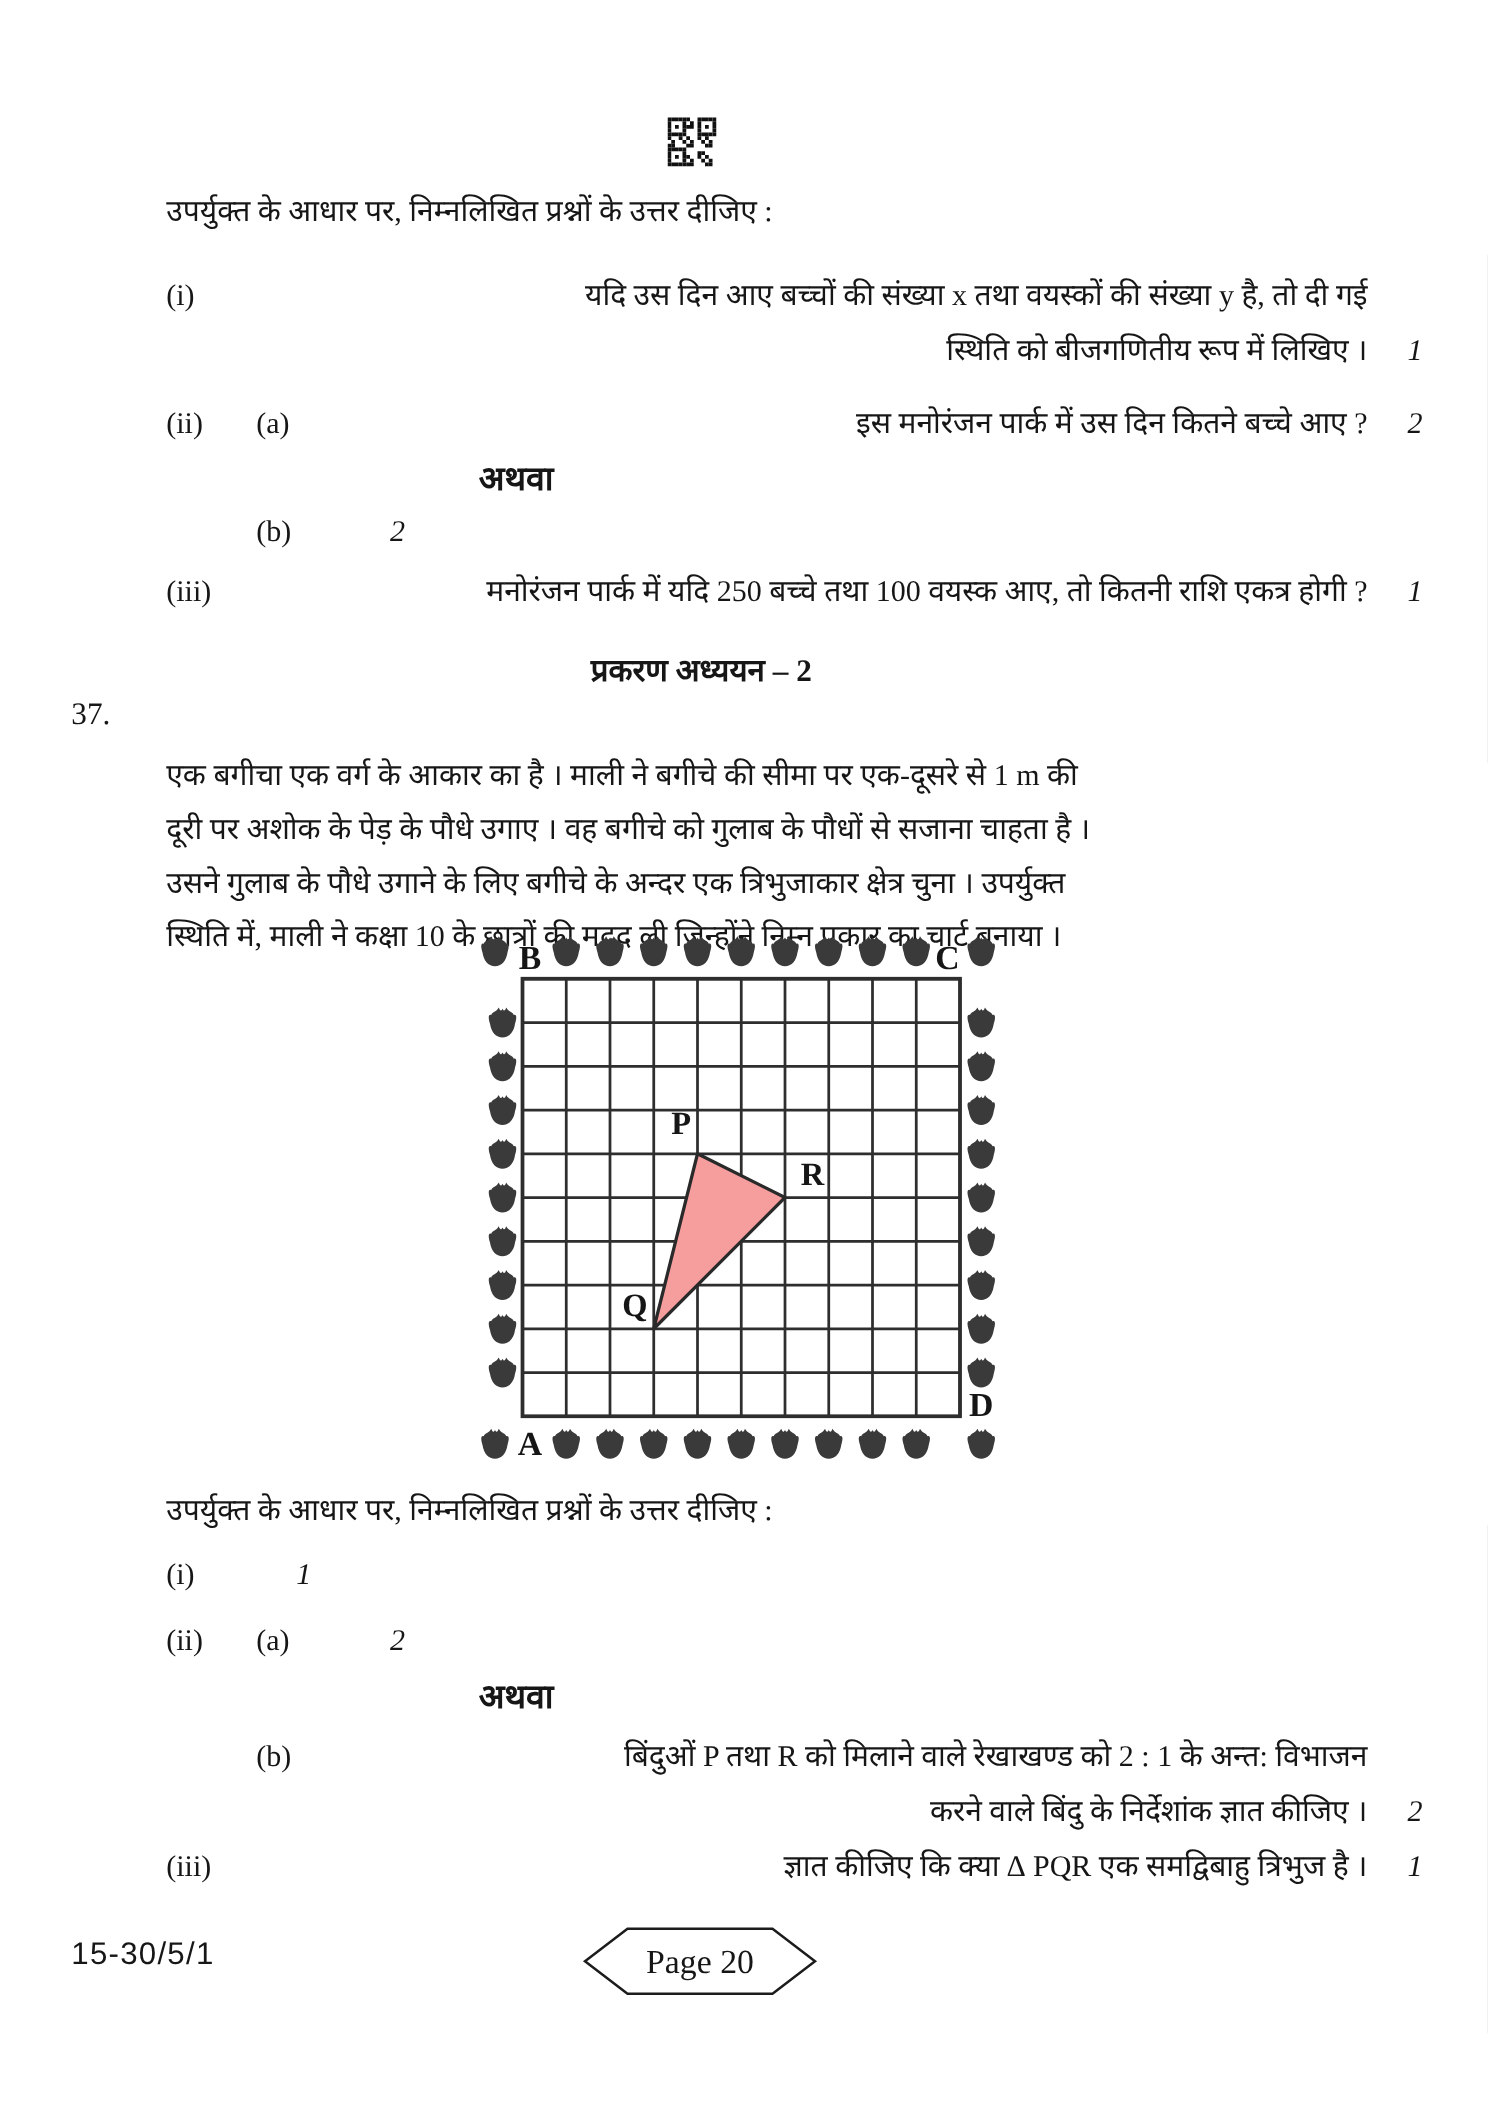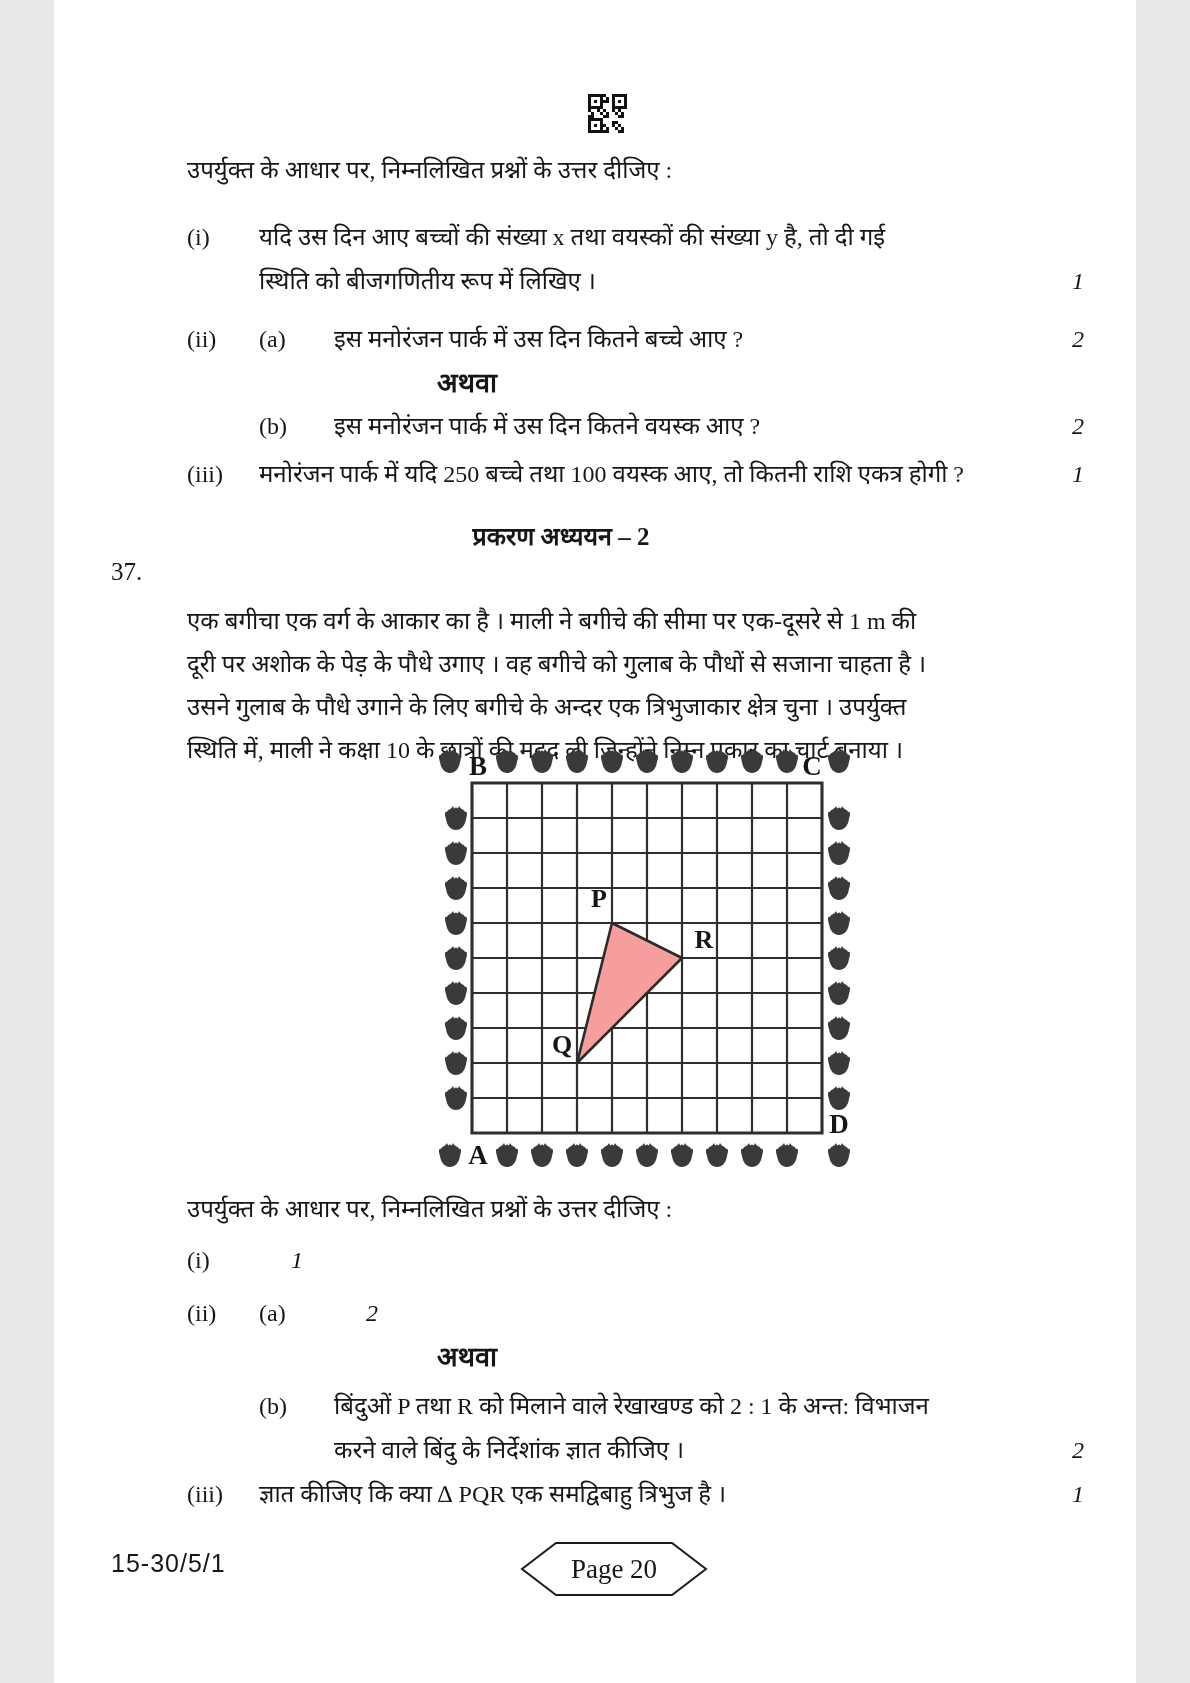--- a/index.html
+++ b/index.html
@@ -1,22 +1,22 @@
 <!DOCTYPE html>
 <html><head>
 <meta charset="utf-8">
 <style>
   html,body{margin:0;padding:0;background:#e8e8e8;}
-  .page{position:relative;width:1082px;height:1683px;background:#ffffff;margin:0 auto;
+  .page{position:relative;width:1190px;height:1683px;background:#ffffff;margin:0 auto;
         font-family:"Liberation Serif","DejaVu Serif",serif;color:#161616;overflow:hidden;}
   .intro{position:absolute;left:133px;right:60px;font-size:24px;line-height:34px;}
   .row{position:absolute;left:133px;right:52px;display:flex;font-size:24px;line-height:44px;}
   .qnum{width:72px;flex:none;}
   .qsub{width:75px;flex:none;}
-  .qtext{flex:1;white-space:pre-line;}
+  .qtext{flex:1;white-space:pre-line;text-align:right;}
   .marks{width:44px;flex:none;text-align:right;align-self:flex-end;
          font-style:italic;font-size:24px;}
   .or{position:absolute;left:383px;font-weight:bold;font-size:27px;line-height:34px;}
   .heading{position:absolute;left:0;right:80px;text-align:center;font-weight:bold;font-size:25px;padding-left:12px;}
   .qno{position:absolute;left:57px;font-weight:normal;font-size:25px;}
   .para{position:absolute;left:133px;right:48px;font-size:24px;line-height:43px;white-space:pre-line;margin-top:42px;}
   .footer-code{position:absolute;left:57px;top:1549px;font-family:Liberation Sans, sans-serif;
                font-size:25px;letter-spacing:1px;}
   svg text{font-family:"Liberation Serif","DejaVu Serif",serif;}
 </style>
@@ -125,21 +125,20 @@
     <div class="qsub">(a)</div>
     <div class="qtext">इस मनोरंजन पार्क में उस दिन कितने बच्चे आए ?</div>
     <div class="marks">2</div>
   </div>
 
   <div class="or" style="top:366px">अथवा</div>
 
   <div class="row" style="top:404px">
     <div class="qnum"></div>
     <div class="qsub">(b)</div>
-    <div class="qtext">इस मनोरंजन पार्क में उस दिन कितने वयस्क आए ?</div>
     <div class="marks">2</div>
   </div>
 
   <div class="row" style="top:452px">
     <div class="qnum">(iii)</div>
     <div class="qtext">मनोरंजन पार्क में यदि 250 बच्चे तथा 100 वयस्क आए, तो कितनी राशि एकत्र होगी ?</div>
     <div class="marks">1</div>
   </div>
 
   <div class="heading" style="top:518px">प्रकरण अध्ययन – 2</div>

